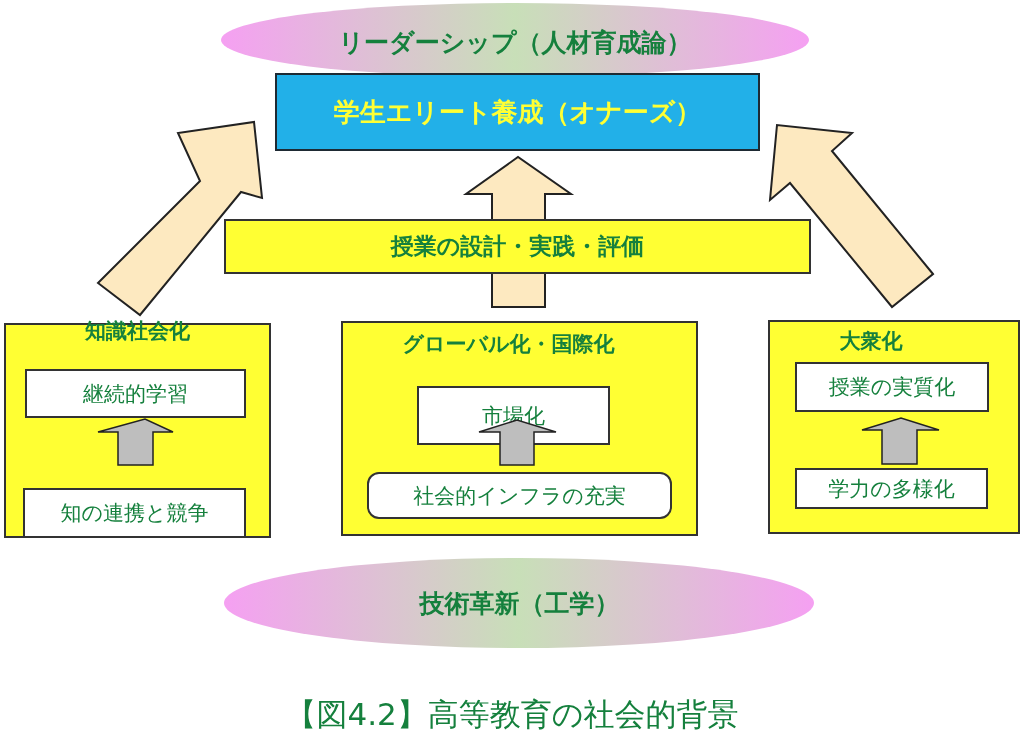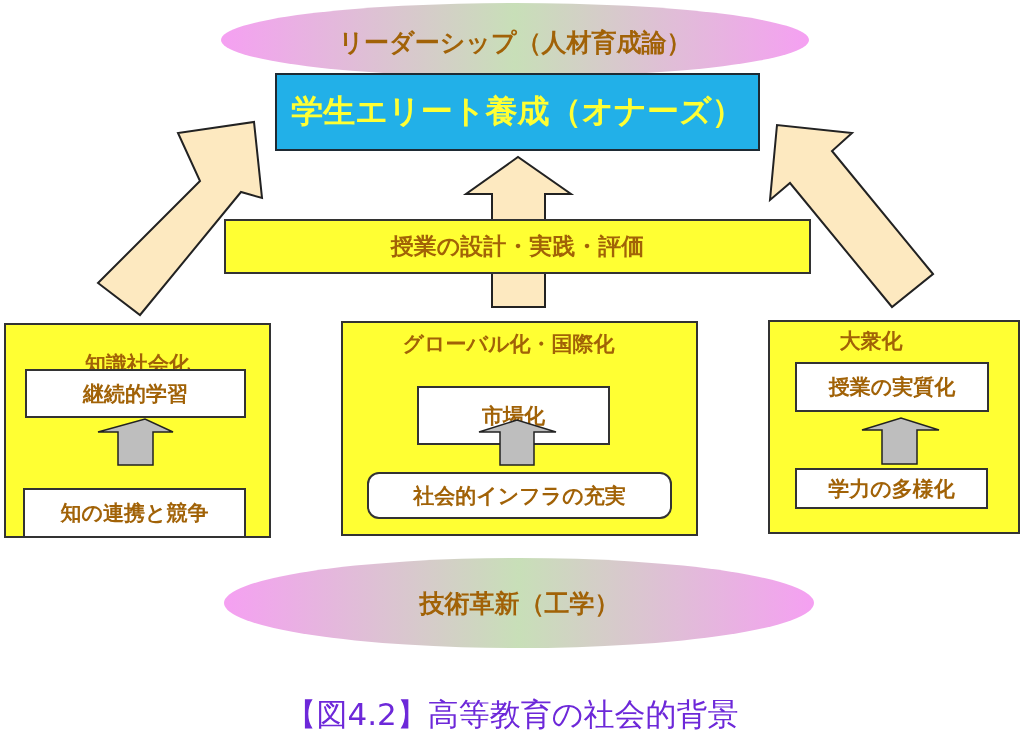--- a/index.html
+++ b/index.html
@@ -1,28 +1,28 @@
 <!DOCTYPE html>
 <html><head>
 <meta charset="utf-8">
 <style>
   html, body { margin: 0; padding: 0; background: #ffffff; }
   body { width: 1024px; height: 741px; position: relative; overflow: hidden;
          font-family: "DejaVu Sans", "Liberation Sans", sans-serif; }
   #canvas { position: absolute; left: 0; top: 0; }
   .abs { position: absolute; box-sizing: border-box; display: flex;
-         align-items: center; justify-content: center; color: #a16207; }
+         align-items: center; justify-content: center; color: #15803d; }
   .ellipse-label { font-size: 25px; font-weight: bold; }
   .blue-box { background: #22b0e8; border: 2px solid #1e2a33;
-              color: #ffff33; font-size: 32px; font-weight: bold; }
+              color: #ffff33; font-size: 26px; font-weight: bold; }
   .band { background: #ffff33; border: 2px solid #333; font-size: 23px; font-weight: bold; }
   .panel { background: #ffff33; border: 2px solid #333; }
   .panel-title { font-size: 21px; font-weight: bold; justify-content: center; }
-  .inner { background: #ffffff; border: 2px solid #333; font-size: 21px; font-weight: bold; }
-  .caption { font-size: 31px; font-weight: normal; color: #6d28d9; }
+  .inner { background: #ffffff; border: 2px solid #333; font-size: 21px; font-weight: normal; }
+  .caption { font-size: 31px; font-weight: normal; color: #15803d; }
 </style>
 </head>
 <body>
 
 <svg id="canvas" width="1024" height="741">
   <defs>
     <linearGradient id="ellGrad" x1="0" x2="1" y1="0" y2="0">
       <stop offset="0" stop-color="#f5a0f2"></stop>
       <stop offset="0.5" stop-color="#c8dfb8"></stop>
       <stop offset="1" stop-color="#f5a0f2"></stop>
@@ -40,21 +40,21 @@
   <polygon points="492,307 492,194 466,194 518,157 571,194 545,194 545,307" fill="#fde9c0" stroke="#222" stroke-width="2"></polygon>
 </svg>
 
 <div class="abs ellipse-label" style="left:222px; top:20px; width:586px; height:44px;">リーダーシップ（人材育成論）</div>
 
 <div class="abs blue-box" style="left:275px; top:73px; width:485px; height:78px;">学生エリート養成（オナーズ）</div>
 
 <div class="abs band" style="left:224px; top:219px; width:587px; height:55px;">授業の設計・実践・評価</div>
 
 <div class="abs panel" style="left:4px; top:323px; width:267px; height:215px;"></div>
-<div class="abs panel-title" style="left:4px; top:347px; width:267px; height:34px;">知識社会化</div>
+<div class="abs panel-title" style="left:4px; top:314px; width:267px; height:34px;">知識社会化</div>
 <div class="abs inner" style="left:25px; top:369px; width:221px; height:49px;">継続的学習</div>
 <div class="abs inner" style="left:23px; top:472px; width:223px; height:50px;margin-top:16px;">知の連携と競争</div>
 
 <div class="abs panel" style="left:341px; top:321px; width:357px; height:215px;"></div>
 <div class="abs panel-title" style="left:330px; top:327px; width:357px; height:34px;">グローバル化・国際化</div>
 <div class="abs inner" style="left:417px; top:386px; width:193px; height:59px;">市場化</div>
 <div class="abs inner" style="left:367px; top:472px; width:305px; height:47px;border-radius:12px;">社会的インフラの充実</div>
 
 <div class="abs panel" style="left:768px; top:320px; width:252px; height:214px;"></div>
 <div class="abs panel-title" style="left:768px; top:324px; width:206px; height:34px;">大衆化</div>

